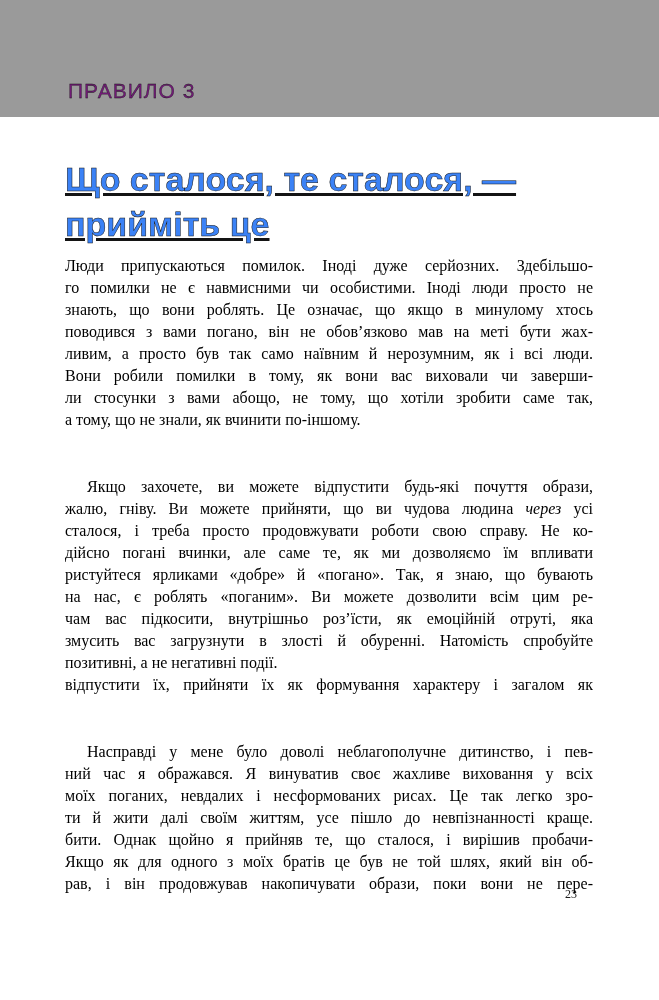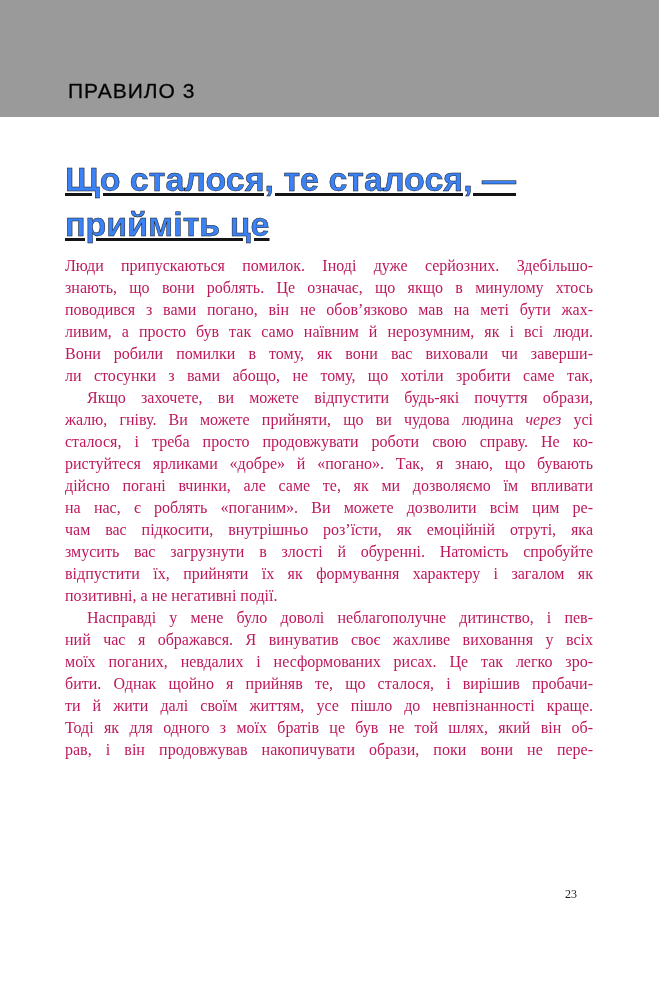--- a/index.html
+++ b/index.html
@@ -19,21 +19,21 @@
     top: 0; left: 0;
     width: 659px; height: 117px;
     background: #9a9a9a;
     display: flex;
     align-items: flex-end;
   }
   .kicker {
     font-family: "Liberation Sans", sans-serif;
     font-size: 21px;
     line-height: 21px;
-    color: #000000;
+    color: #701a75;
     letter-spacing: 1px;
     padding: 0 0 16px 68px;
     -webkit-text-stroke: 0.3px #161616;
   }
   .title {
     position: absolute;
     top: 134px; left: 65px;
     width: 545px;
     font-family: "Liberation Sans", sans-serif;
     font-size: 34px;
@@ -42,31 +42,31 @@
     text-decoration: underline;
     -webkit-text-stroke: 0.5px #141414;
   }
   .title .title-line { white-space: nowrap; }
   .body-text {
     position: absolute;
     top: 255px; left: 65px;
     width: 528px;
     font-size: 16px;
     line-height: 22px;
-    color: #be185d;
+    color: #000000;
   }
   .paragraph { margin: 0; }
   .line {
     height: 22px;
     overflow: hidden;
     text-align: justify;
     text-align-last: justify;
   }
   .line.last { text-align-last: left; }
-  .line.indent { padding-left: 22px; }
+  .line.indent { padding-left: 22px; margin-top: 45px; }
   .line em { font-style: italic; }
   .folio {
     position: absolute;
     top: 883px;
     right: 82px;
     font-size: 12px;
     line-height: 22px;
     color: #1c1c1c;
   }
 </style>
@@ -80,44 +80,46 @@
   </div>
 
   <h1 class="title">
       <div class="title-line">Що сталося, те сталося, —</div>
       <div class="title-line">прийміть це</div>
     </h1>
 
   <div class="body-text">
       <div class="paragraph">
         <div class="line">Люди припускаються помилок. Іноді дуже серйозних. Здебільшо-</div>
+        <div class="line">го помилки не є навмисними чи особистими. Іноді люди просто не</div>
         <div class="line">знають, що вони роблять. Це означає, що якщо в минулому хтось</div>
         <div class="line">поводився з вами погано, він не обов’язково мав на меті бути жах-</div>
         <div class="line">ливим, а просто був так само наївним й нерозумним, як і всі люди.</div>
         <div class="line">Вони робили помилки в тому, як вони вас виховали чи заверши-</div>
         <div class="line">ли стосунки з вами абощо, не тому, що хотіли зробити саме так,</div>
+        <div class="line last">а тому, що не знали, як вчинити по-іншому.</div>
       </div>
       <div class="paragraph">
         <div class="line indent">Якщо захочете, ви можете відпустити будь-які почуття образи,</div>
         <div class="line">жалю, гніву. Ви можете прийняти, що ви чудова людина <em>через</em> усі</div>
         <div class="line">сталося, і треба просто продовжувати роботи свою справу. Не ко-</div>
+        <div class="line">дійсно погані вчинки, але саме те, як ми дозволяємо їм впливати</div>
         <div class="line">ристуйтеся ярликами «добре» й «погано». Так, я знаю, що бувають</div>
-        <div class="line">дійсно погані вчинки, але саме те, як ми дозволяємо їм впливати</div>
         <div class="line">на нас, є роблять «поганим». Ви можете дозволити всім цим ре-</div>
         <div class="line">чам вас підкосити, внутрішньо роз’їсти, як емоційній отруті, яка</div>
         <div class="line">змусить вас загрузнути в злості й обуренні. Натомість спробуйте</div>
+        <div class="line last">позитивні, а не негативні події.</div>
         <div class="line">відпустити їх, прийняти їх як формування характеру і загалом як</div>
-        <div class="line last">позитивні, а не негативні події.</div>
       </div>
       <div class="paragraph">
         <div class="line indent">Насправді у мене було доволі неблагополучне дитинство, і пев-</div>
         <div class="line">ний час я ображався. Я винуватив своє жахливе виховання у всіх</div>
         <div class="line">моїх поганих, невдалих і несформованих рисах. Це так легко зро-</div>
+        <div class="line">ти й жити далі своїм життям, усе пішло до невпізнанності краще.</div>
         <div class="line">бити. Однак щойно я прийняв те, що сталося, і вирішив пробачи-</div>
-        <div class="line">ти й жити далі своїм життям, усе пішло до невпізнанності краще.</div>
-        <div class="line">Тоді як для одного з моїх братів це був не той шлях, який він об-</div>
+        <div class="line">Якщо як для одного з моїх братів це був не той шлях, який він об-</div>
         <div class="line">рав, і він продовжував накопичувати образи, поки вони не пере-</div>
       </div>
     </div>
 
   <div class="folio">23</div>
 
 </div>
 
 </body></html>

